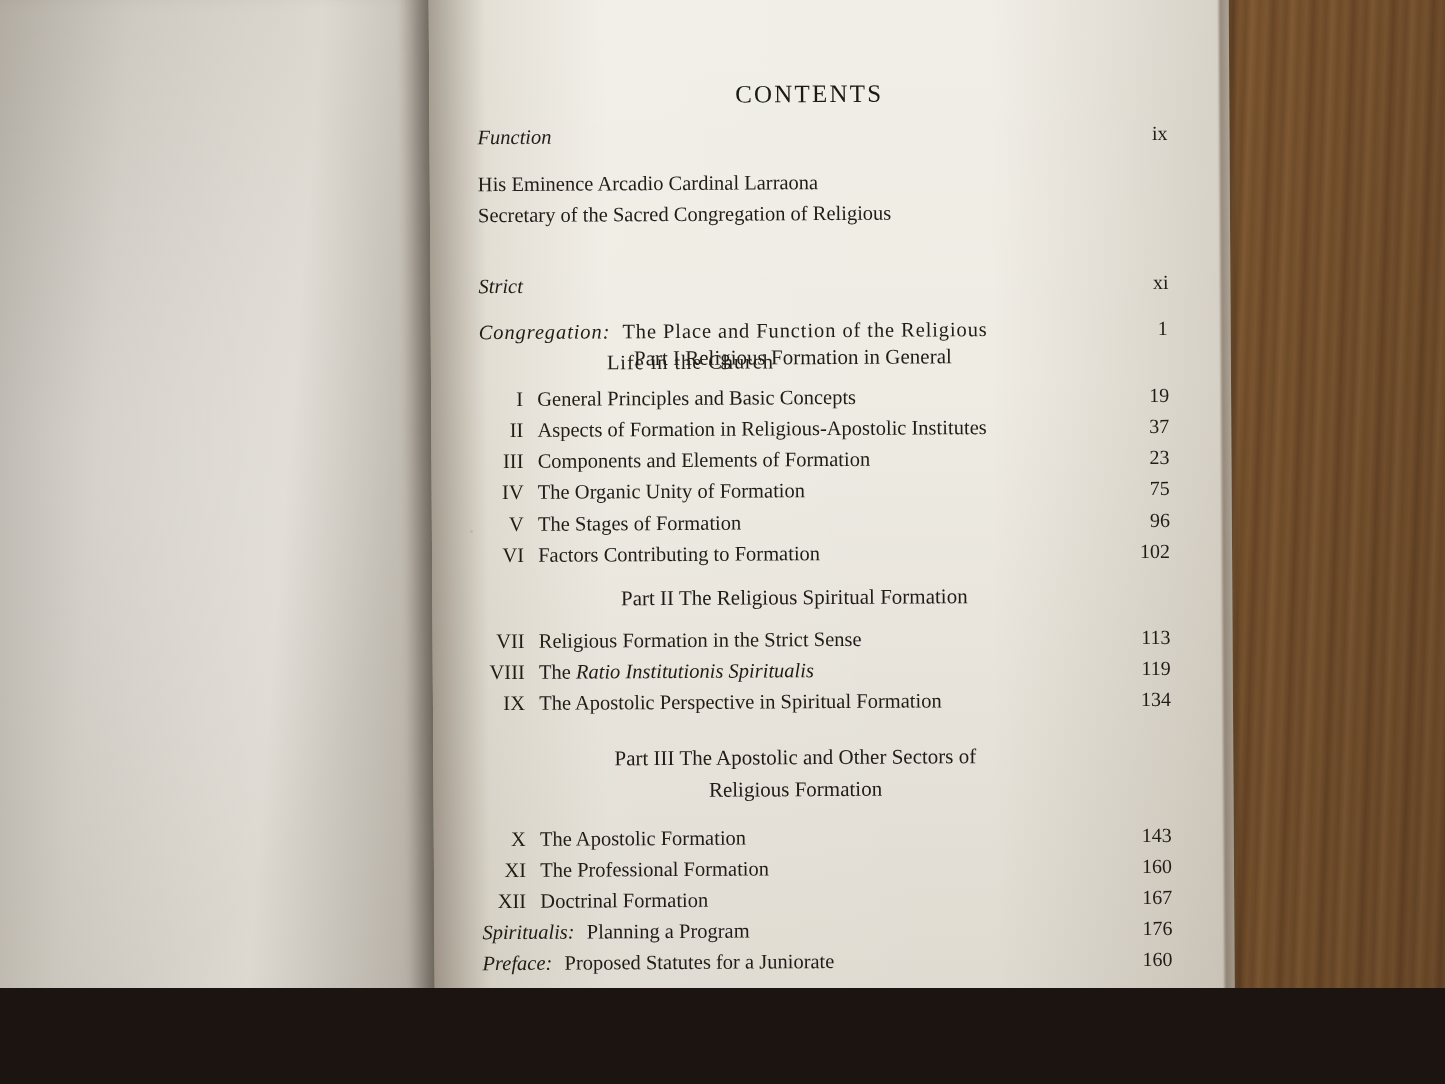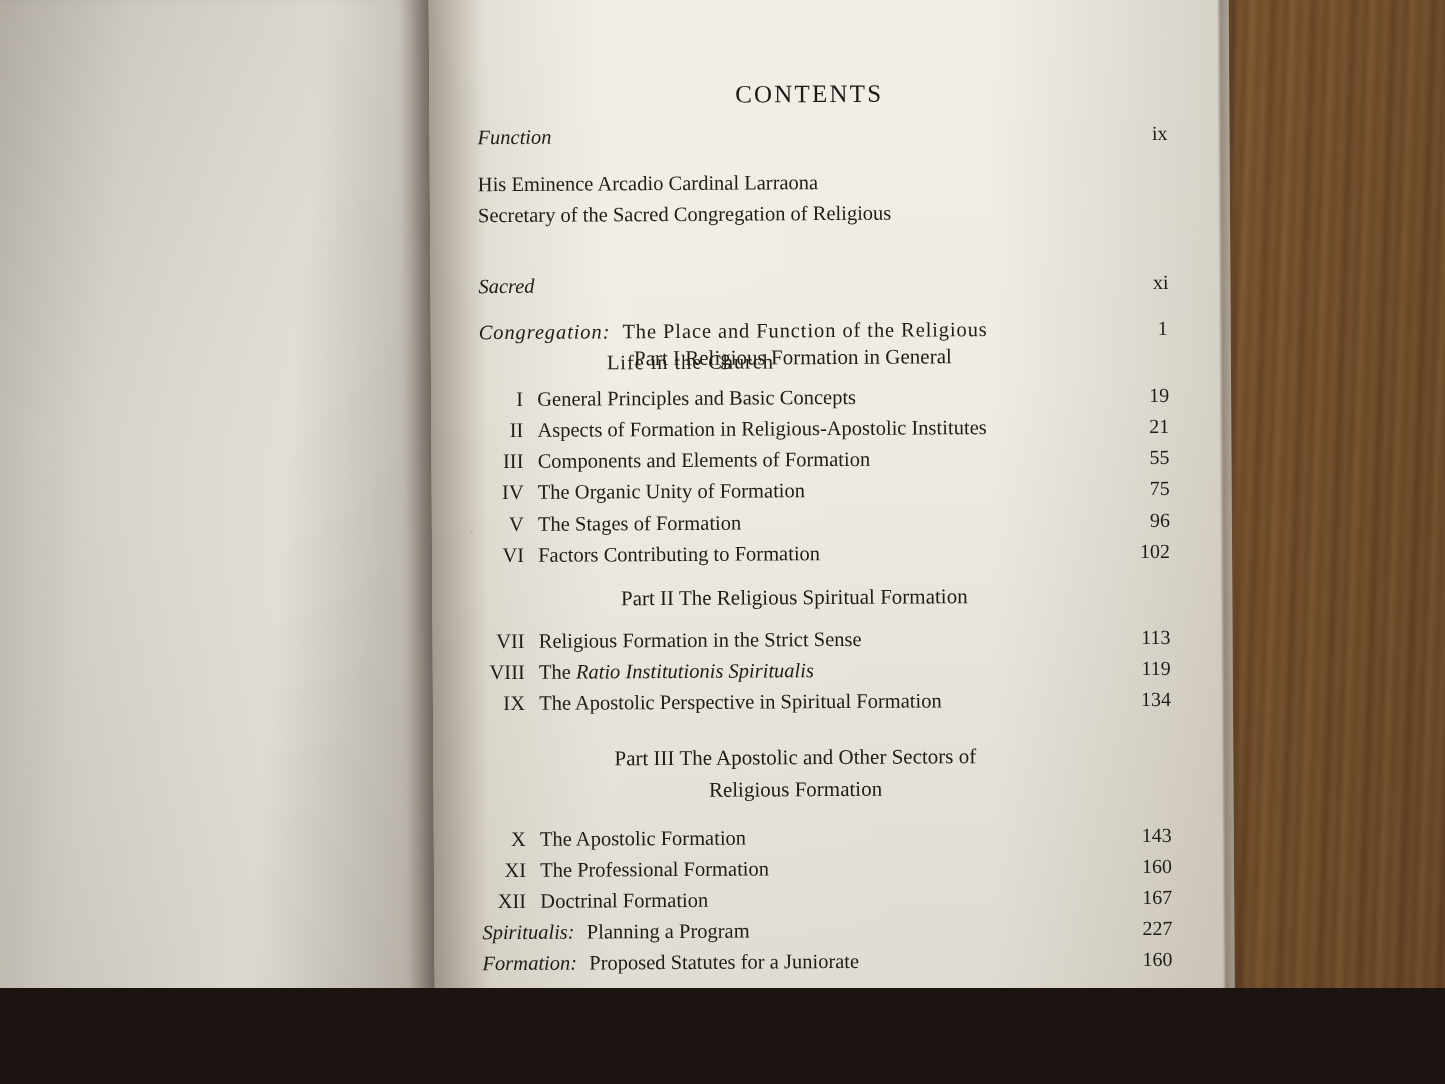--- a/index.html
+++ b/index.html
@@ -202,21 +202,21 @@
 
       <div class="row" style="margin-top:16px;">
         <span class="lbl">His Eminence Arcadio Cardinal Larraona</span>
       </div>
 
       <div class="row">
         <span class="lbl">Secretary of the Sacred Congregation of Religious</span>
       </div>
 
       <div class="row" style="margin-top:40px;">
-        <span class="lbl it">Sacred</span>
+        <span class="lbl it">Strict</span>
         <span class="pg">xi</span>
       </div>
 
       <div class="row wide" style="margin-top:14px;">
         <span class="lbl it">Congregation:</span>
         <span class="lbl" style="padding-left:6px;">The Place and Function of the Religious</span>
         <span class="pg">1</span>
       </div>
       <div class="row wide" style="padding-left:128px;">
         <span class="lbl">Life in the Church</span>
@@ -227,26 +227,26 @@
       <div class="row part-head" style="margin-bottom:8px;">Part I   Religious Formation in General</div>
 
       <div class="row">
         <span class="num">I</span>
         <span class="lbl">General Principles and Basic Concepts</span>
         <span class="pg">19</span>
       </div>
       <div class="row">
         <span class="num">II</span>
         <span class="lbl">Aspects of Formation in Religious-Apostolic Institutes</span>
-        <span class="pg">21</span>
+        <span class="pg">37</span>
       </div>
       <div class="row">
         <span class="num">III</span>
         <span class="lbl">Components and Elements of Formation</span>
-        <span class="pg">55</span>
+        <span class="pg">23</span>
       </div>
       <div class="row">
         <span class="num">IV</span>
         <span class="lbl">The Organic Unity of Formation</span>
         <span class="pg">75</span>
       </div>
       <div class="row">
         <span class="num">V</span>
         <span class="lbl">The Stages of Formation</span>
         <span class="pg">96</span>
@@ -295,24 +295,24 @@
       </div>
       <div class="row">
         <span class="num">XII</span>
         <span class="lbl">Doctrinal Formation</span>
         <span class="pg">167</span>
       </div>
 
       <div class="row">
         <span class="lbl it">Spiritualis:</span>
         <span class="lbl" style="padding-left:7px;">Planning a Program</span>
-        <span class="pg">227</span>
-      </div>
-      <div class="row">
-        <span class="lbl it">Formation:</span>
+        <span class="pg">176</span>
+      </div>
+      <div class="row">
+        <span class="lbl it">Preface:</span>
         <span class="lbl" style="padding-left:7px;">Proposed Statutes for a Juniorate</span>
         <span class="pg">160</span>
       </div>
     </div>
 
   </div>
 
   <div class="speck" style="left:470px; top:530px; width:3px; height:3px;"></div>
   <div class="speck" style="left:905px; top:1040px; width:2px; height:2px;"></div>
 

